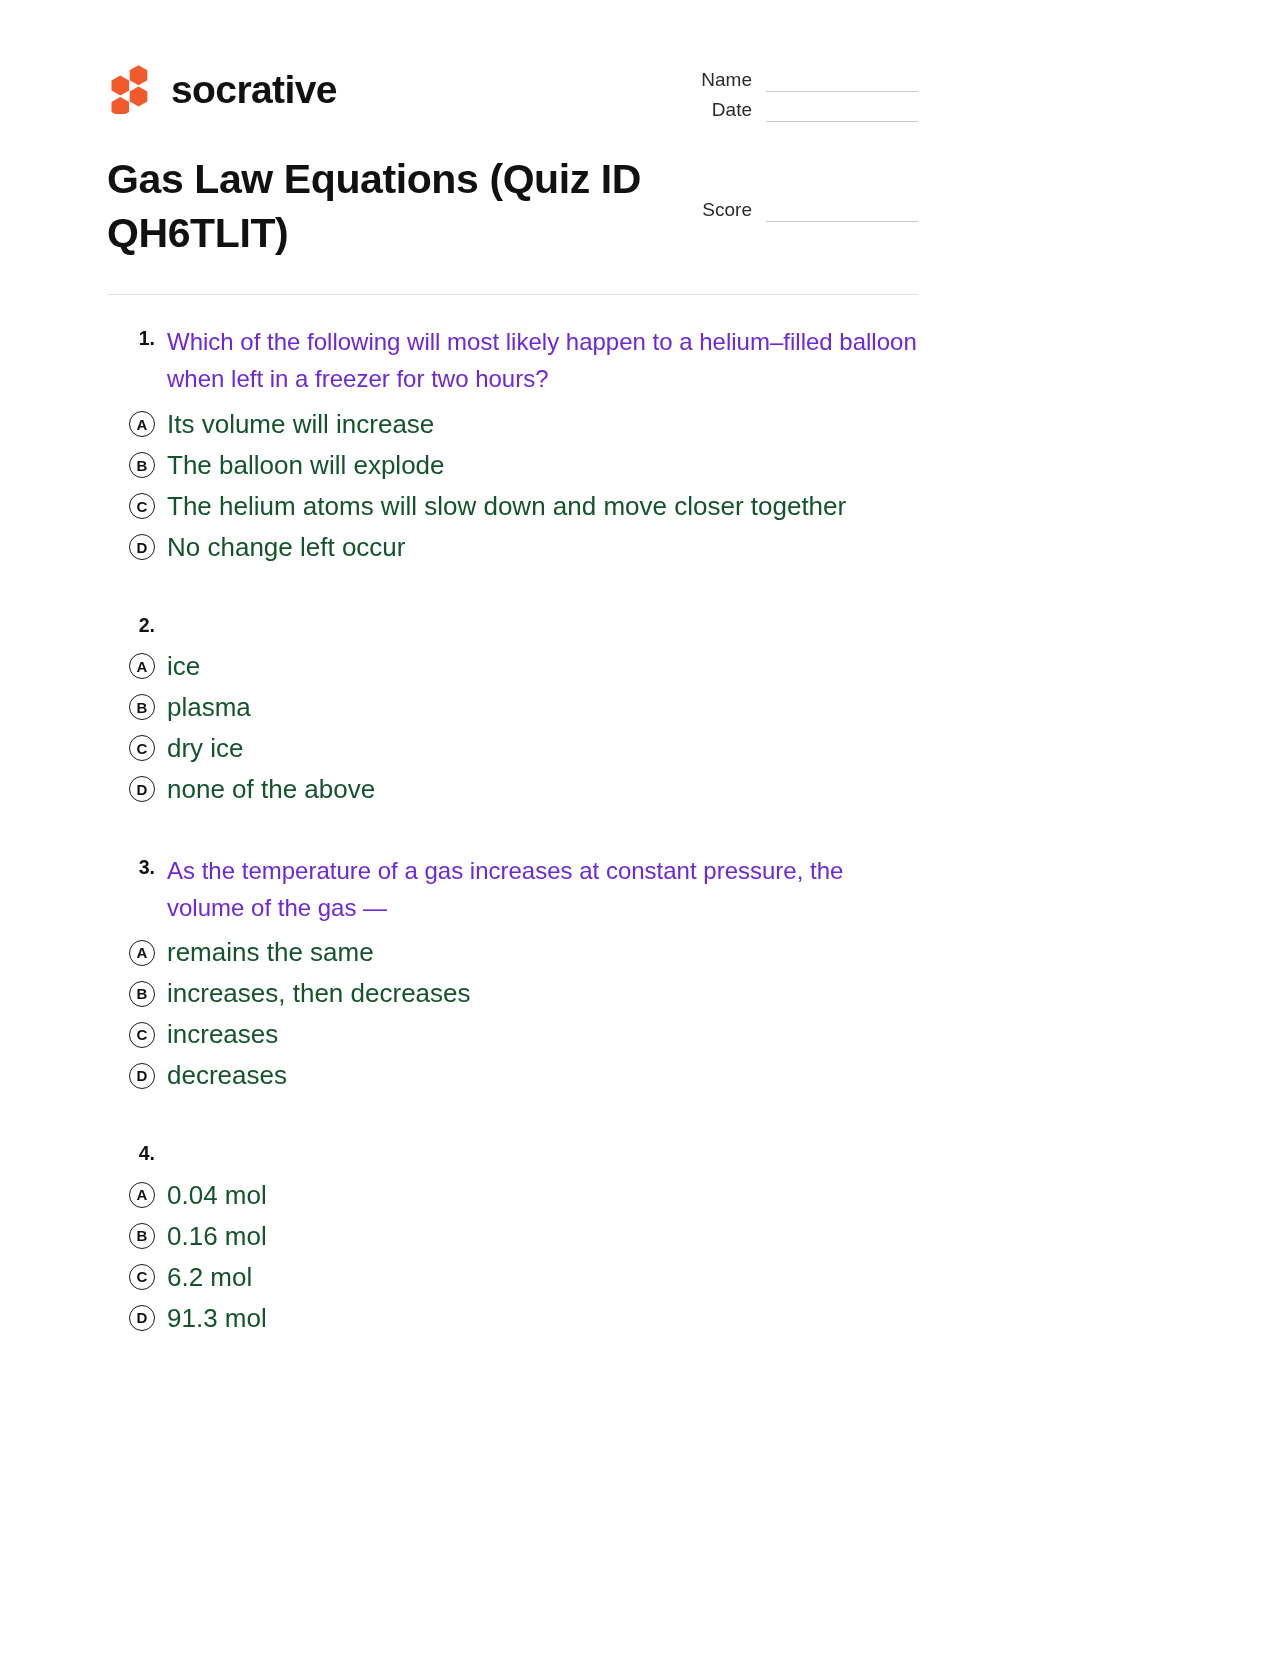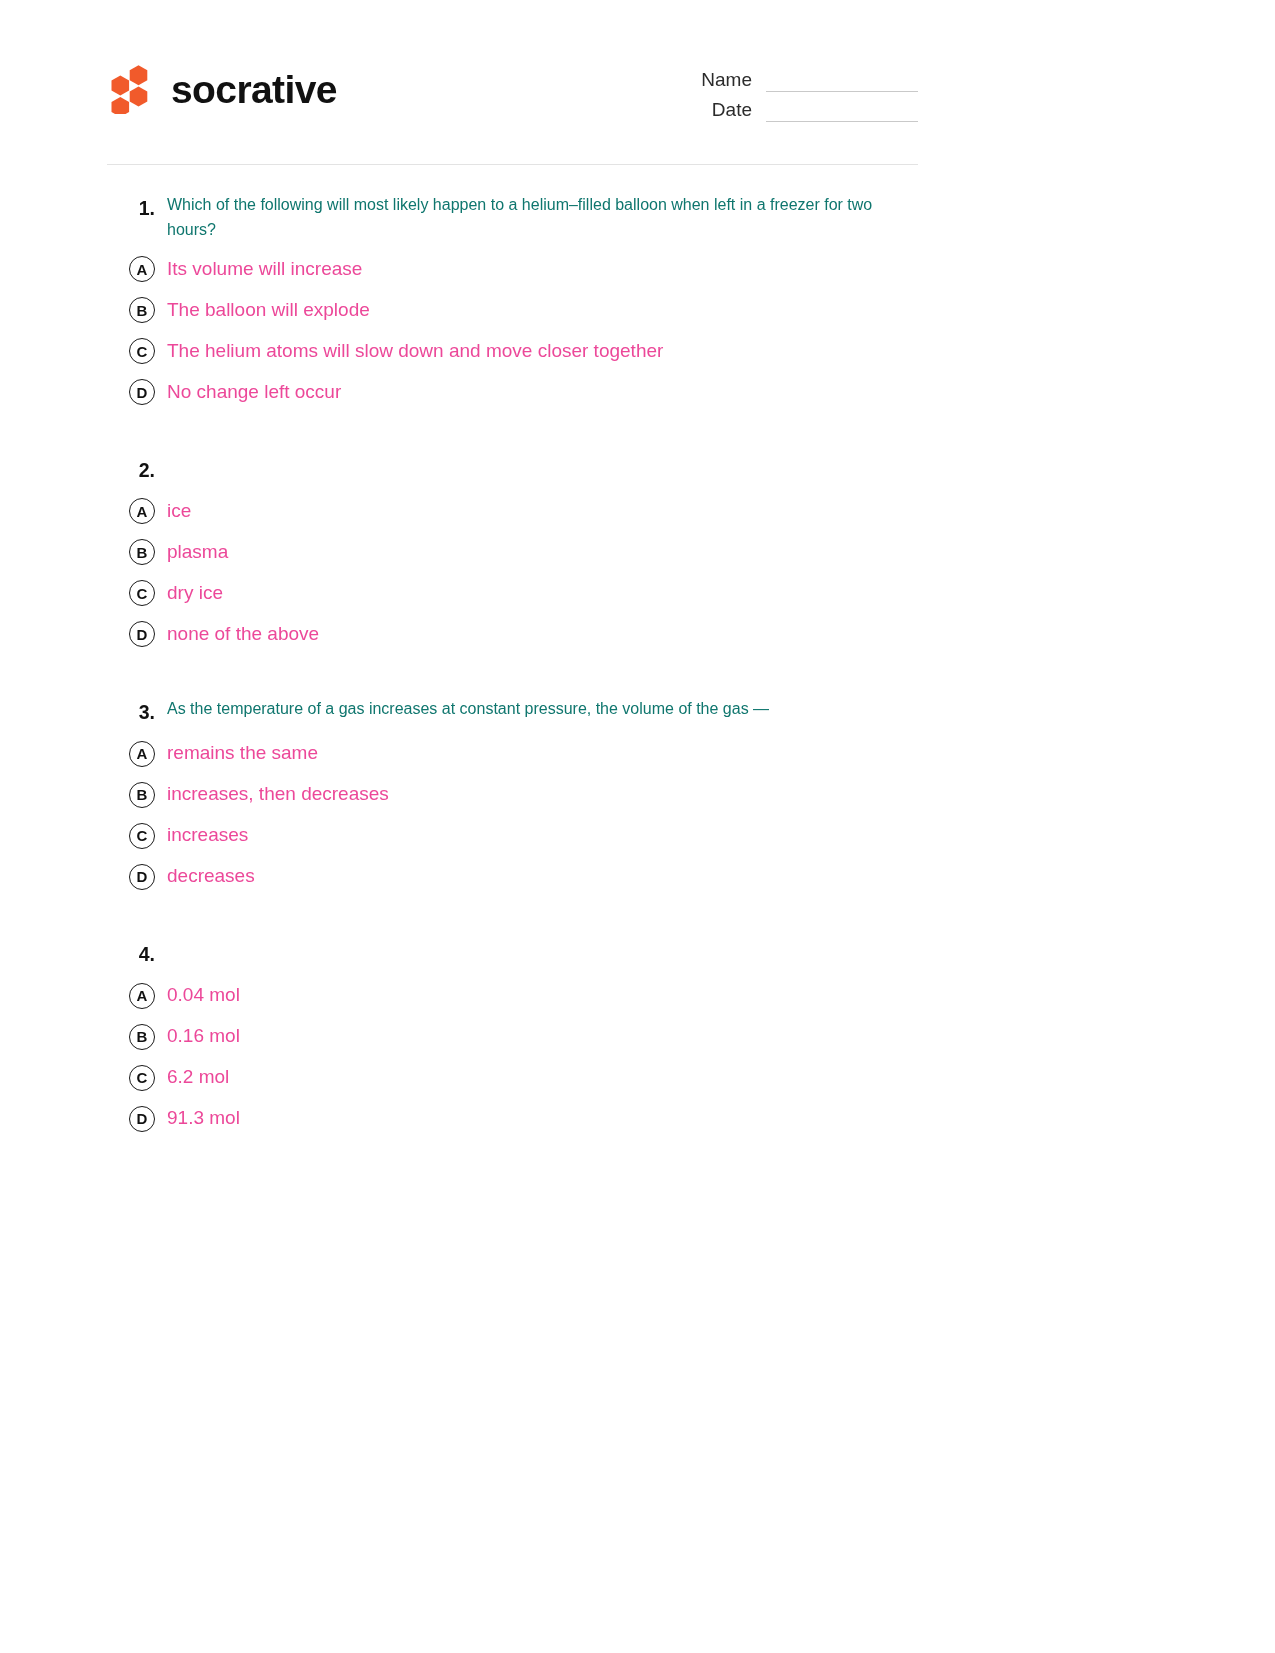--- a/index.html
+++ b/index.html
@@ -149,23 +149,23 @@
     width: 60px;
     text-align: right;
     padding-right: 12px;
     font-size: 19.5px;
     font-weight: 700;
     line-height: 1.55;
     color: #111111;
   }
   .q-text {
     flex: 1 1 auto;
-    font-size: 16px;
+    font-size: 24px;
     line-height: 1.55;
-    color: #0f766e;
+    color: #6d28d9;
     max-width: 900px;
   }
 
   .choices { margin-top: 6px; }
 
   .choice {
     display: flex;
     align-items: center;
     gap: 0;
     min-height: 41px;
@@ -185,23 +185,23 @@
     display: flex;
     align-items: center;
     justify-content: center;
     font-size: 15px;
     font-weight: 700;
     line-height: 1;
     color: #111111;
     flex: 0 0 auto;
   }
   .choice-text {
-    font-size: 19px;
+    font-size: 26px;
     line-height: 1.4;
-    color: #ec4899;
+    color: #14532d;
   }
 </style>
 </head>
 <body>
 
 <div class="page">
 
   <div class="header">
 
     <div class="brand">
@@ -226,20 +226,29 @@
         <span class="meta-line"></span>
       </div>
       <div class="meta-row">
         <span class="meta-label">Date</span>
         <span class="meta-line"></span>
       </div>
     </div>
 
   </div>
 
+  <div class="title-area">
+    <h1 class="quiz-title">Gas Law Equations (Quiz ID QH6TLIT)</h1>
+    <div class="score-block">
+      <div class="score-row">
+        <span class="score-label">Score</span>
+        <span class="score-line"></span>
+      </div>
+    </div>
+  </div>
 
   <div class="divider"></div>
 
   <div class="questions">
       <div class="question">
         <div class="q-head">
           <div class="q-num">1.</div>
           <div class="q-text">Which of the following will most likely happen to a helium–filled balloon when left in a freezer for two hours?</div>
         </div>
         <div class="choices">

